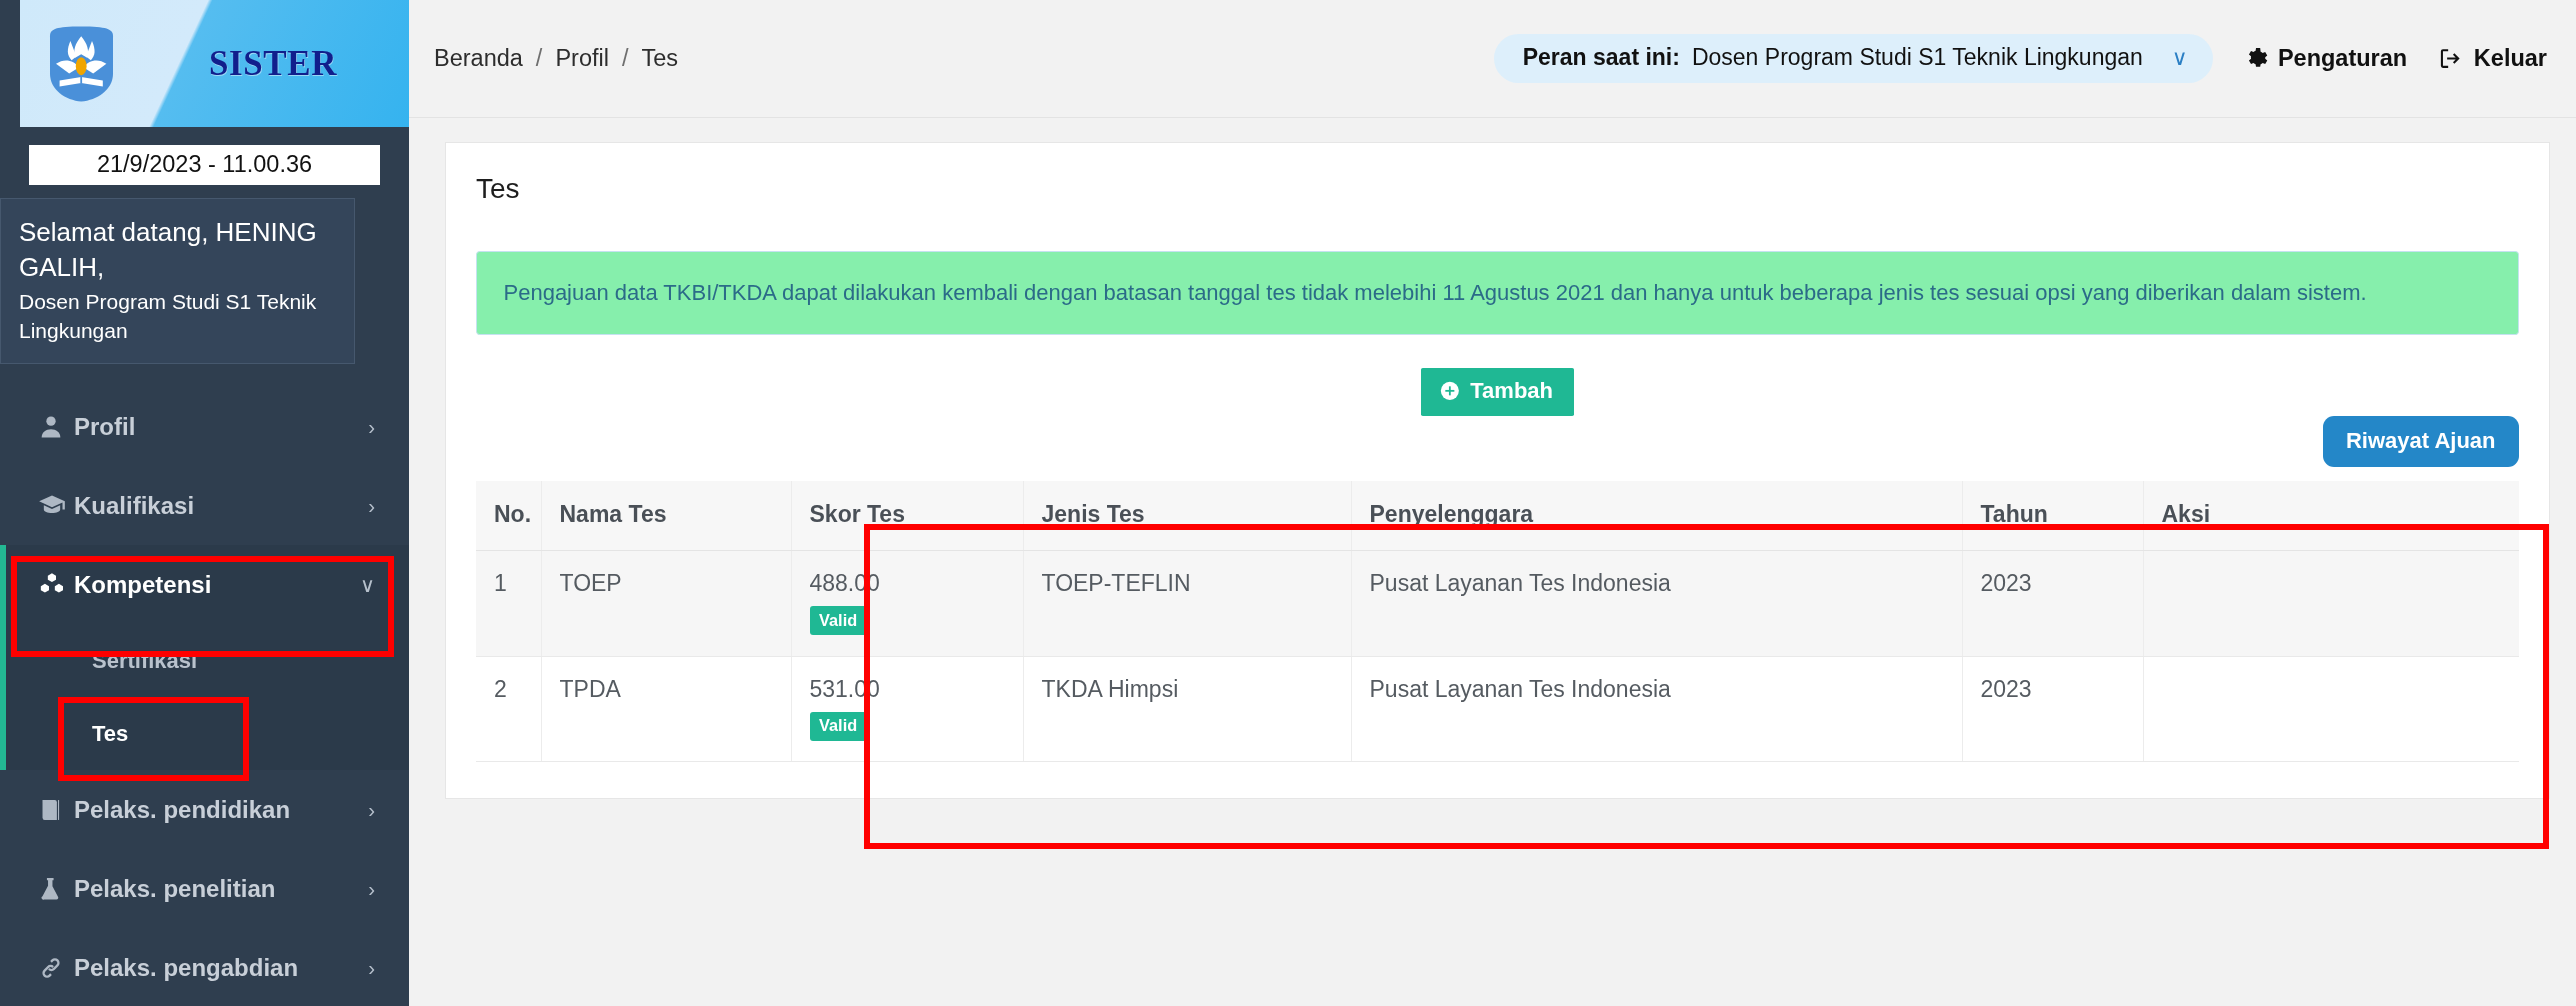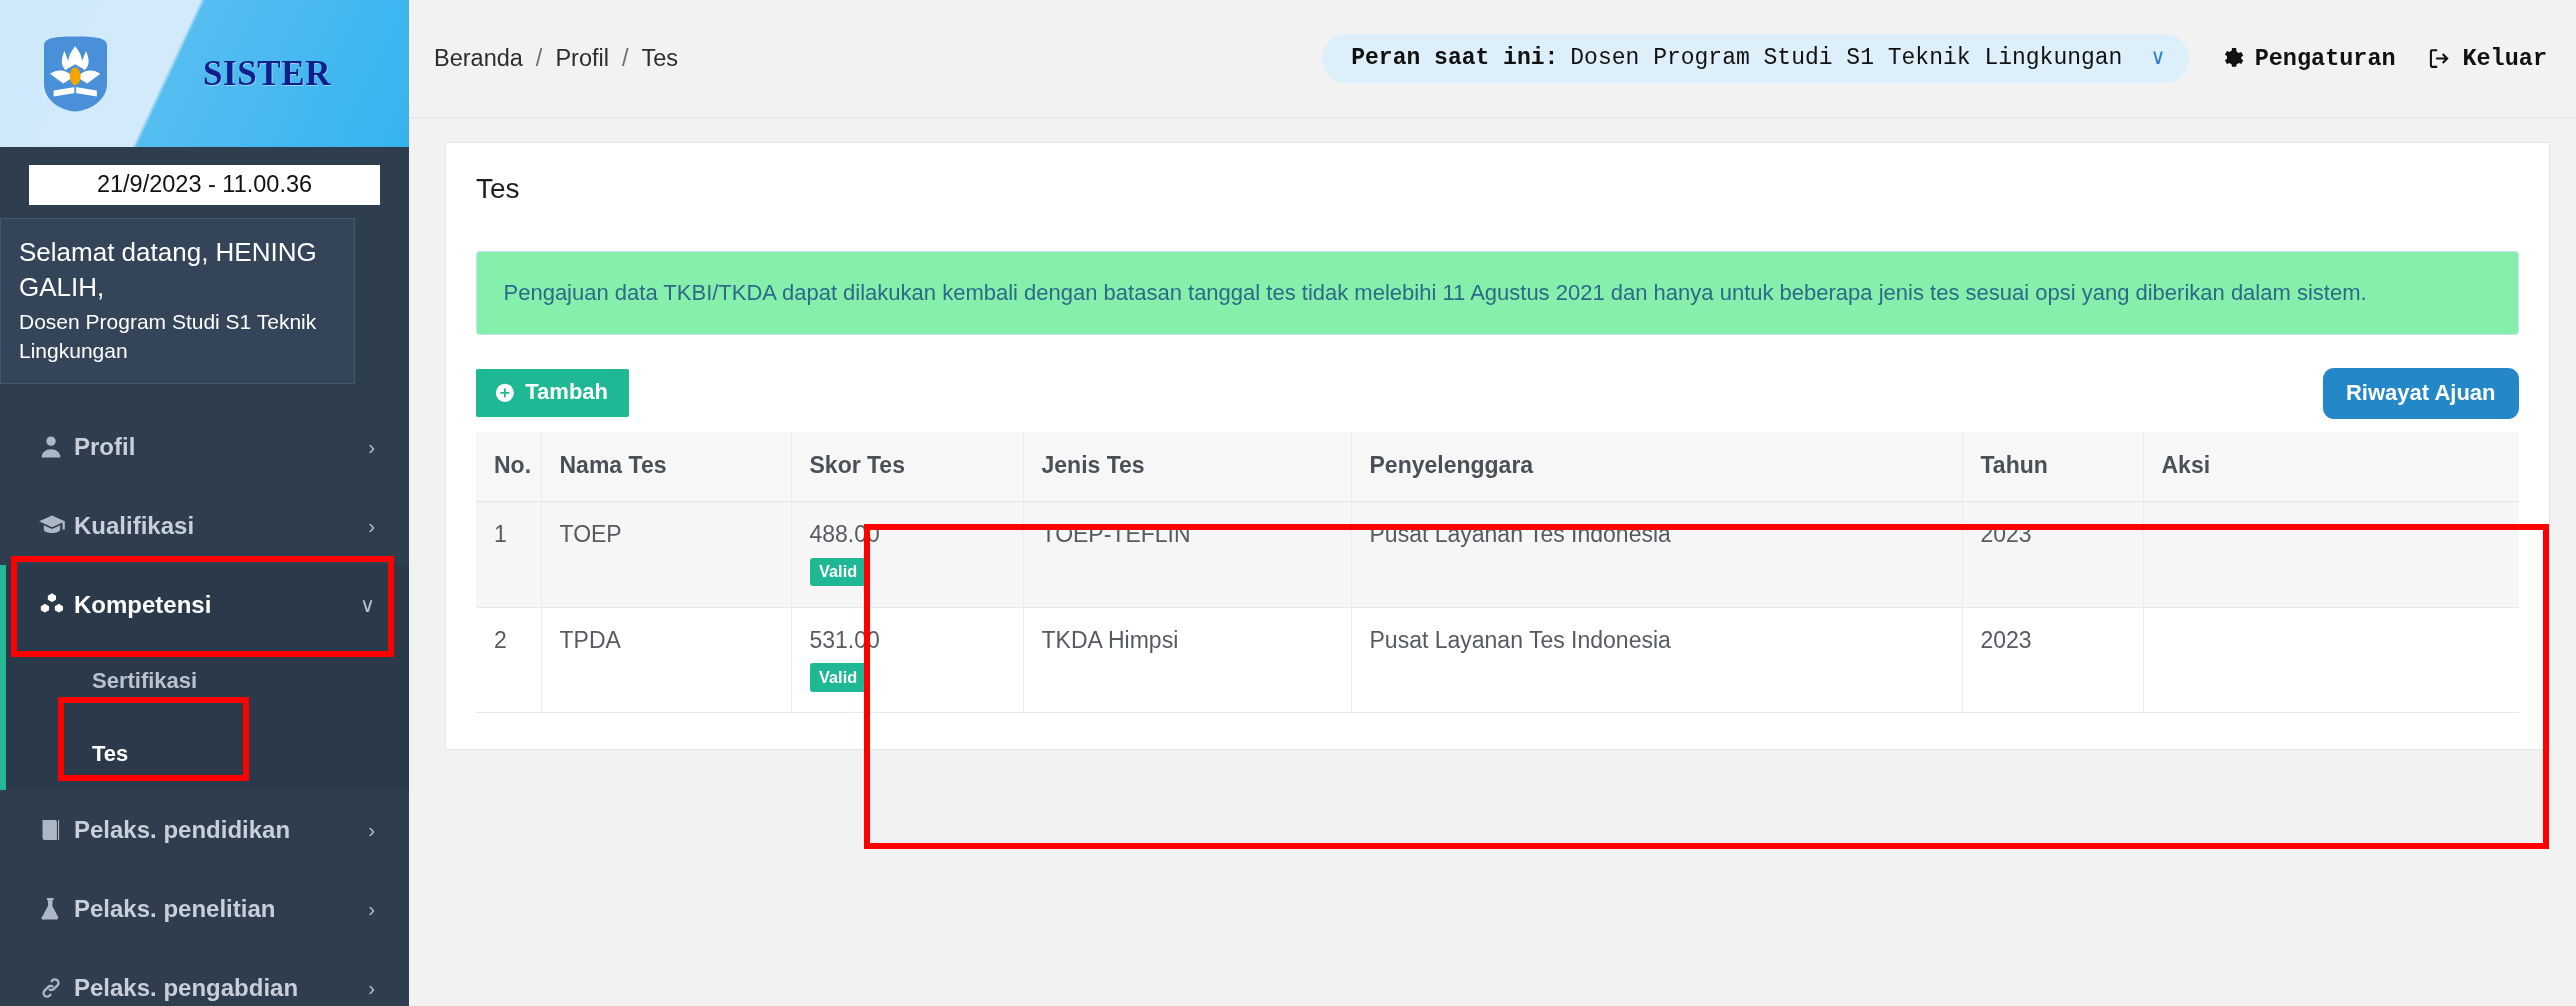--- a/index.html
+++ b/index.html
@@ -13,24 +13,25 @@
 
   
   #sidebar {
     width: 409px; height: 1007px;
     background: #2f3e4f;
     position: relative;
     flex: 0 0 409px;
     overflow: hidden;
   }
   #brand {
-    height: 147px;
+    height: 127px;
     background: linear-gradient(115deg, #cfe9fa 0%, #d3eafb 42%, #55bdf0 43%, #35b3ef 100%);
-    display: flex; align-items: center; padding-left: 38px; gap: 90px;
+    display: flex; align-items: center; padding-left: 24px; gap: 90px;
     position: relative;
+    margin-left: 20px;
   }
   #brand-logo { width: 75px; height: 81px; flex: 0 0 75px; position: relative; }
   #brand-text {
     font-size: 35px; font-weight: bold; color: #111f8c;
     letter-spacing: 0.6px; font-family: "Liberation Serif", serif;
     text-shadow: 0.6px 0.6px 0 rgba(255,255,255,.45);
   }
   #clock-wrap { padding: 18px 29px 0 29px; }
   #clock {
     background: #ffffff; color: #111; text-align: center;
@@ -81,42 +82,42 @@
   #right { flex: 1 1 auto; height: 1007px; background: #f2f2f2; position: relative; overflow: hidden; }
 
   #topbar {
     height: 118px; background: #f2f2f2;
     display: flex; align-items: center; padding: 0 29px 0 25px;
     border-bottom: 0.6px solid #e3e3e3;
   }
   #breadcrumb { font-size: 23.5px; color: #2d2d2d; display: flex; align-items: center; gap: 13px; }
   #breadcrumb .sep { color: #6f6f6f; }
   #breadcrumb .crumb { color: #2d2d2d; }
-  #topbar-right { margin-left: auto; display: flex; align-items: center; gap: 30px; font-family: Liberation Mono, monospace; }
+  #topbar-right { margin-left: auto; display: flex; align-items: center; gap: 30px; }
   #role-pill {
     background: #ddeffb; border-radius: 26.5px;
     padding: 10.8px 25px 12px 29px; display: flex; align-items: center; gap: 12px;
   }
   #role-pill .rp-label { font-size: 23px; font-weight: bold; color: #111; }
   #role-pill .rp-value { font-size: 23px; color: #111; }
   #role-pill .rp-caret { font-size: 21.7px; color: #2b7fc4; margin-left: 17px; }
   .topbar-action { display: flex; align-items: center; gap: 10.2px; font-size: 23.5px; font-weight: bold; color: #111; }
 
   #content { padding: 24px 26.5px 0 36px; }
   #card {
     background: #ffffff; border: 0.6px solid #e6e6e6;
     padding: 0 0 36px 0; position: relative;
   }
   #card-title { font-size: 28px; color: #1e1e1e; padding: 30px 0 0 30px; font-weight: 400; }
   #alert {
     margin: 46px 30px 0 30px; background: #86efac; border: 0.6px solid #c5e2f0;
     border-radius: 3.6px; padding: 24px 26.5px 25px 26.5px;
     color: #2b6b88; font-size: 22px; line-height: 1.5;
   }
-  #btnrow { margin: 32.5px 30px 0 30px; display: flex; align-items: center; }
+  #btnrow { margin: 32.5px 30px 0 30px; display: flex; align-items: center; flex-direction: column; }
   #btn-tambah {
     background: #1fb894; color: #fff; font-size: 22px; font-weight: bold;
     padding: 10.8px 20.5px 12px 18px; display: inline-flex; align-items: center; gap: 9.6px;
     border-radius: 1.8px;
   }
   #btn-riwayat {
     margin-left: auto; background: #2487c8; color: #fff; font-size: 22px; font-weight: bold;
     padding: 12px 23px 13.2px 23px; border-radius: 11px;
   }
   #table-wrap { margin: 13.2px 30px 0 30px; }

